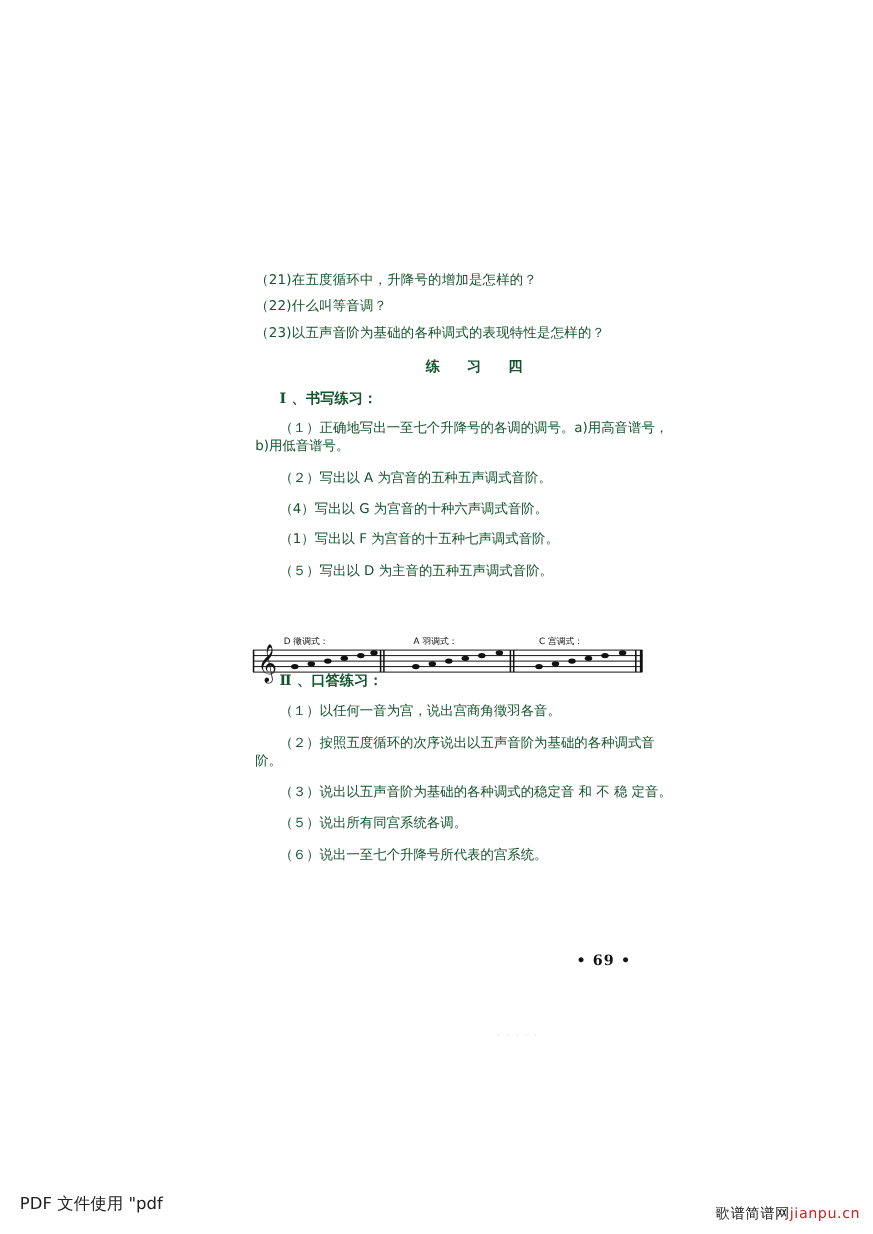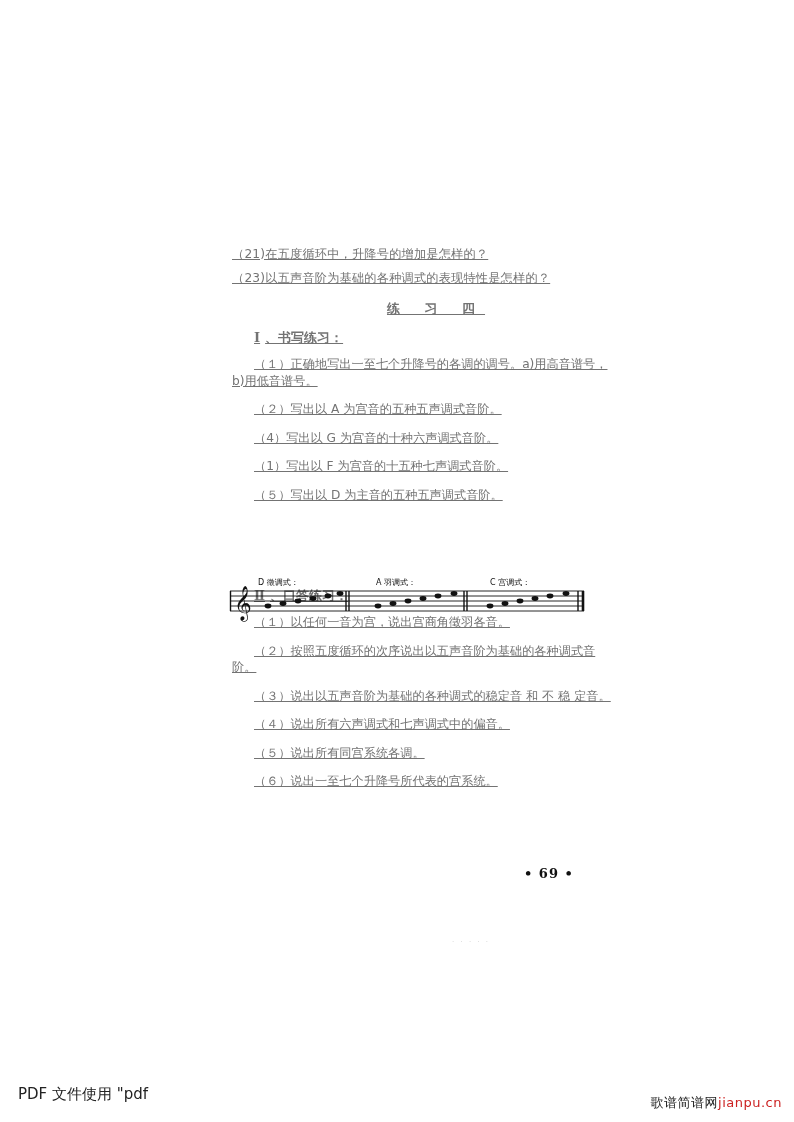--- a/index.html
+++ b/index.html
@@ -22,22 +22,21 @@
   }
 
   
   .content {
     position: absolute;
     left: 232px;
     top: 248px;
     width: 380px;
     font-size: 12.2px;
     line-height: 1.0;
-    color: #737373;
-    text-decoration: underline;
+    color: #14532d;
   }
 
   .q-line {
     margin: 0 0 12px 0;
     letter-spacing: 0.2px;
     white-space: nowrap;
   }
 
   .section-title {
     text-align: center;
@@ -128,20 +127,21 @@
   .watermark .cn { color: #cc2222; }
 </style>
 </head>
 <body>
 
 <div class="page">
 
   <div class="content">
 
     <div class="q-line">（21)在五度循环中，升降号的增加是怎样的？</div>
+    <div class="q-line">（22)什么叫等音调？</div>
     <div class="q-line">（23)以五声音阶为基础的各种调式的表现特性是怎样的？</div>
 
     <div class="section-title">练 习 四</div>
 
     <div class="sub-head">
       <span class="rom">Ⅰ</span><span>、书写练习：</span>
     </div>
 
     <div class="item wrap">（１）正确地写出一至七个升降号的各调的调号。a)用高音谱号，b)用低音谱号。</div>
     <div class="item">（２）写出以 A 为宫音的五种五声调式音阶。</div>
@@ -151,21 +151,20 @@
 
     <div style="height:74px"></div>
 
     <div class="sub-head">
       <span class="rom">Ⅱ</span><span>、口答练习：</span>
     </div>
 
     <div class="item">（１）以任何一音为宫，说出宫商角徵羽各音。</div>
     <div class="item wrap">（２）按照五度循环的次序说出以五声音阶为基础的各种调式音阶。</div>
     <div class="item wrap">（３）说出以五声音阶为基础的各种调式的稳定音 和 不 稳 定音。</div>
-    <div class="item">（４）说出所有六声调式和七声调式中的偏音。</div>
     <div class="item">（５）说出所有同宫系统各调。</div>
     <div class="item">（６）说出一至七个升降号所代表的宫系统。</div>
 
   </div>
 
   <div class="figure">
     <svg width="360" height="52" viewBox="0 0 360 52">
       <g stroke="#111" stroke-width="0.9">
         <line x1="2" y1="16" x2="356" y2="16"></line>
         <line x1="2" y1="21" x2="356" y2="21"></line>

